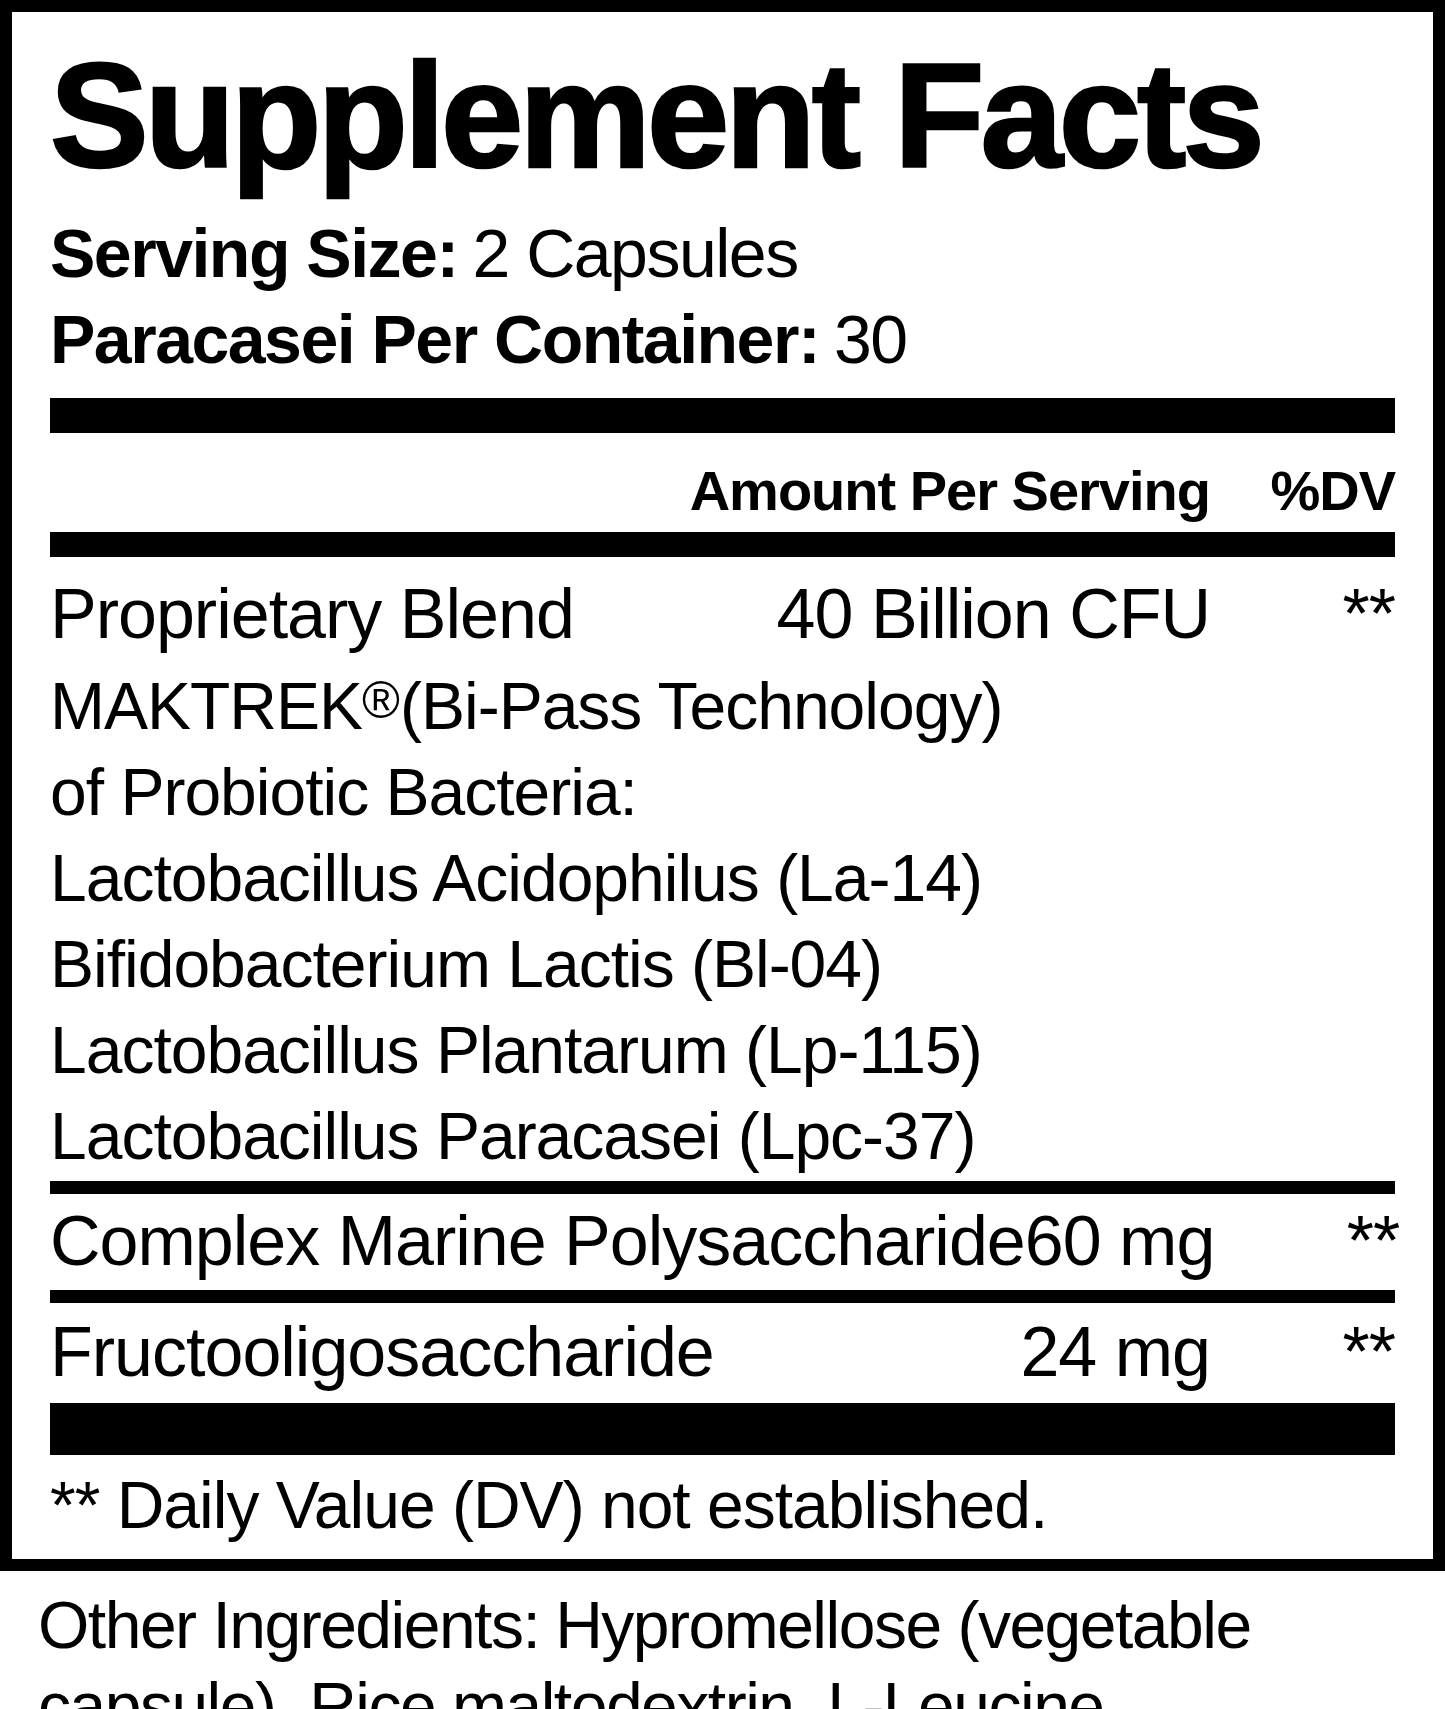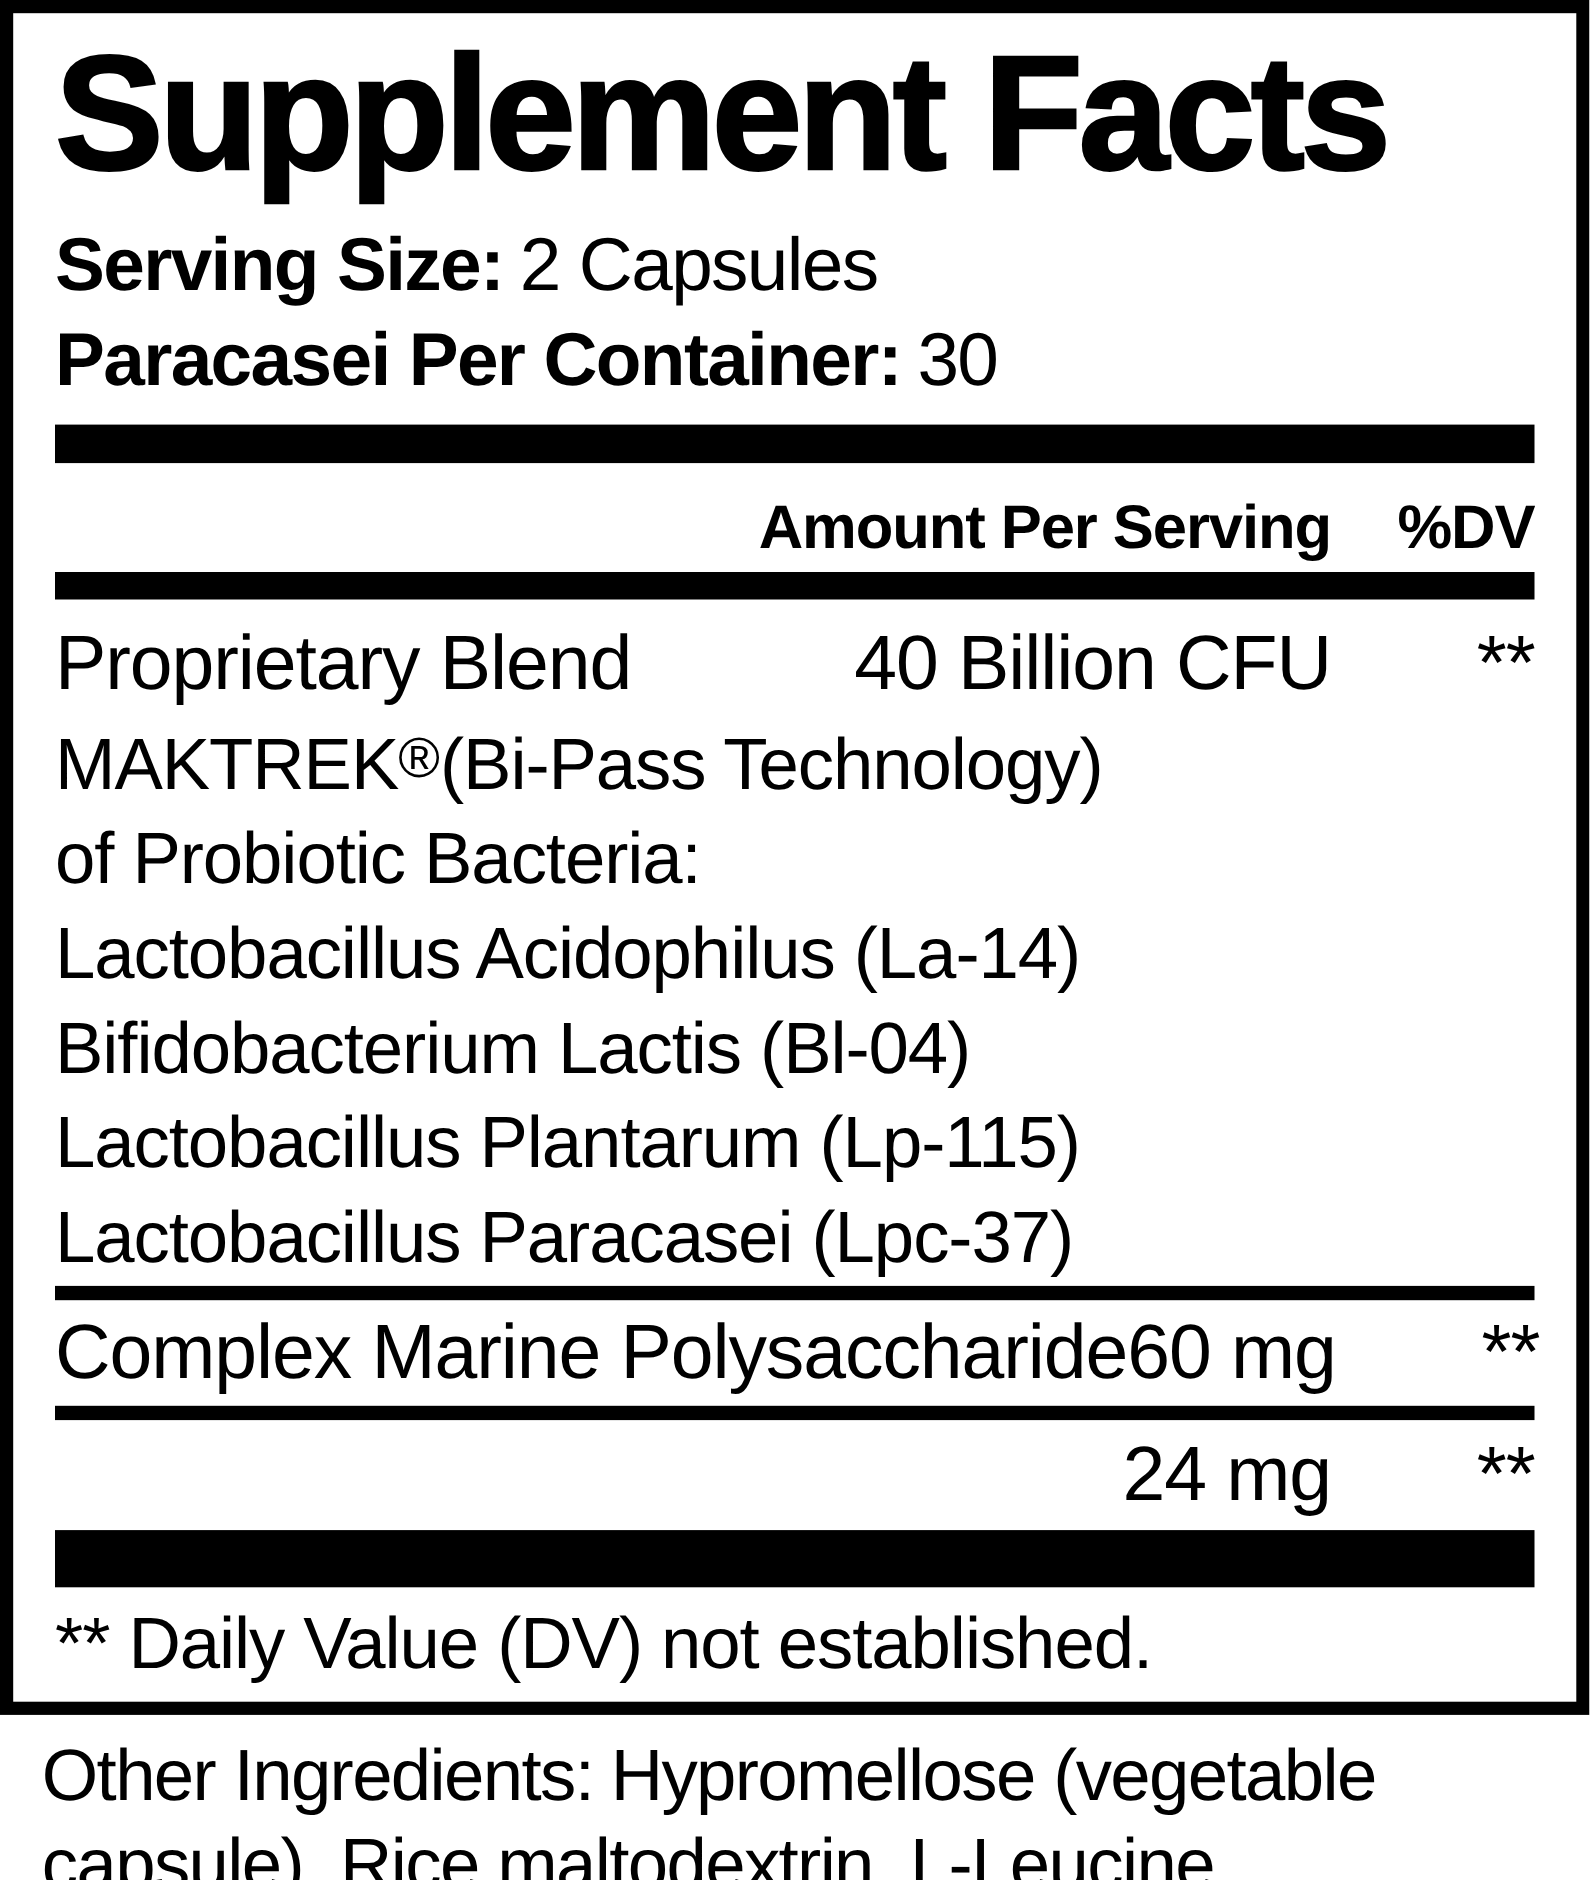--- a/index.html
+++ b/index.html
@@ -6,21 +6,21 @@
   body {
     width: 1445px; height: 1709px;
     overflow: hidden;
     color: #000;
     font-family: "Liberation Sans", sans-serif;
   }
   .facts-box {
     box-sizing: border-box;
     width: 1445px;
     border: 12px solid #000;
-    padding: 0 38px 14px 38px;
+    padding: 12px 38px 14px 38px;
     background: #fff;
   }
   .facts-title {
     margin-top: 22px;
     font-size: 148px;
     line-height: 140px;
     font-weight: 700;
     letter-spacing: -4px;
     -webkit-text-stroke: 2.5px #000;
     white-space: nowrap;
@@ -121,20 +121,21 @@
     <div class="ing-row row-complex">
       <span class="name">Complex Marine Polysaccharide</span>
       <span class="spacer"></span>
       <span class="amt">60 mg</span>
       <span class="dv-col">**</span>
     </div>
 
     <div class="rule rule-b"></div>
 
     <div class="ing-row row-fructo">
+      <span class="name">Fructooligosaccharide</span>
       <span class="spacer"></span>
       <span class="amt">24 mg</span>
       <span class="dv-col">**</span>
     </div>
 
     <div class="bar bar-c"></div>
 
     <div class="footnote">** Daily Value (DV) not established.</div>
 
   </div>

